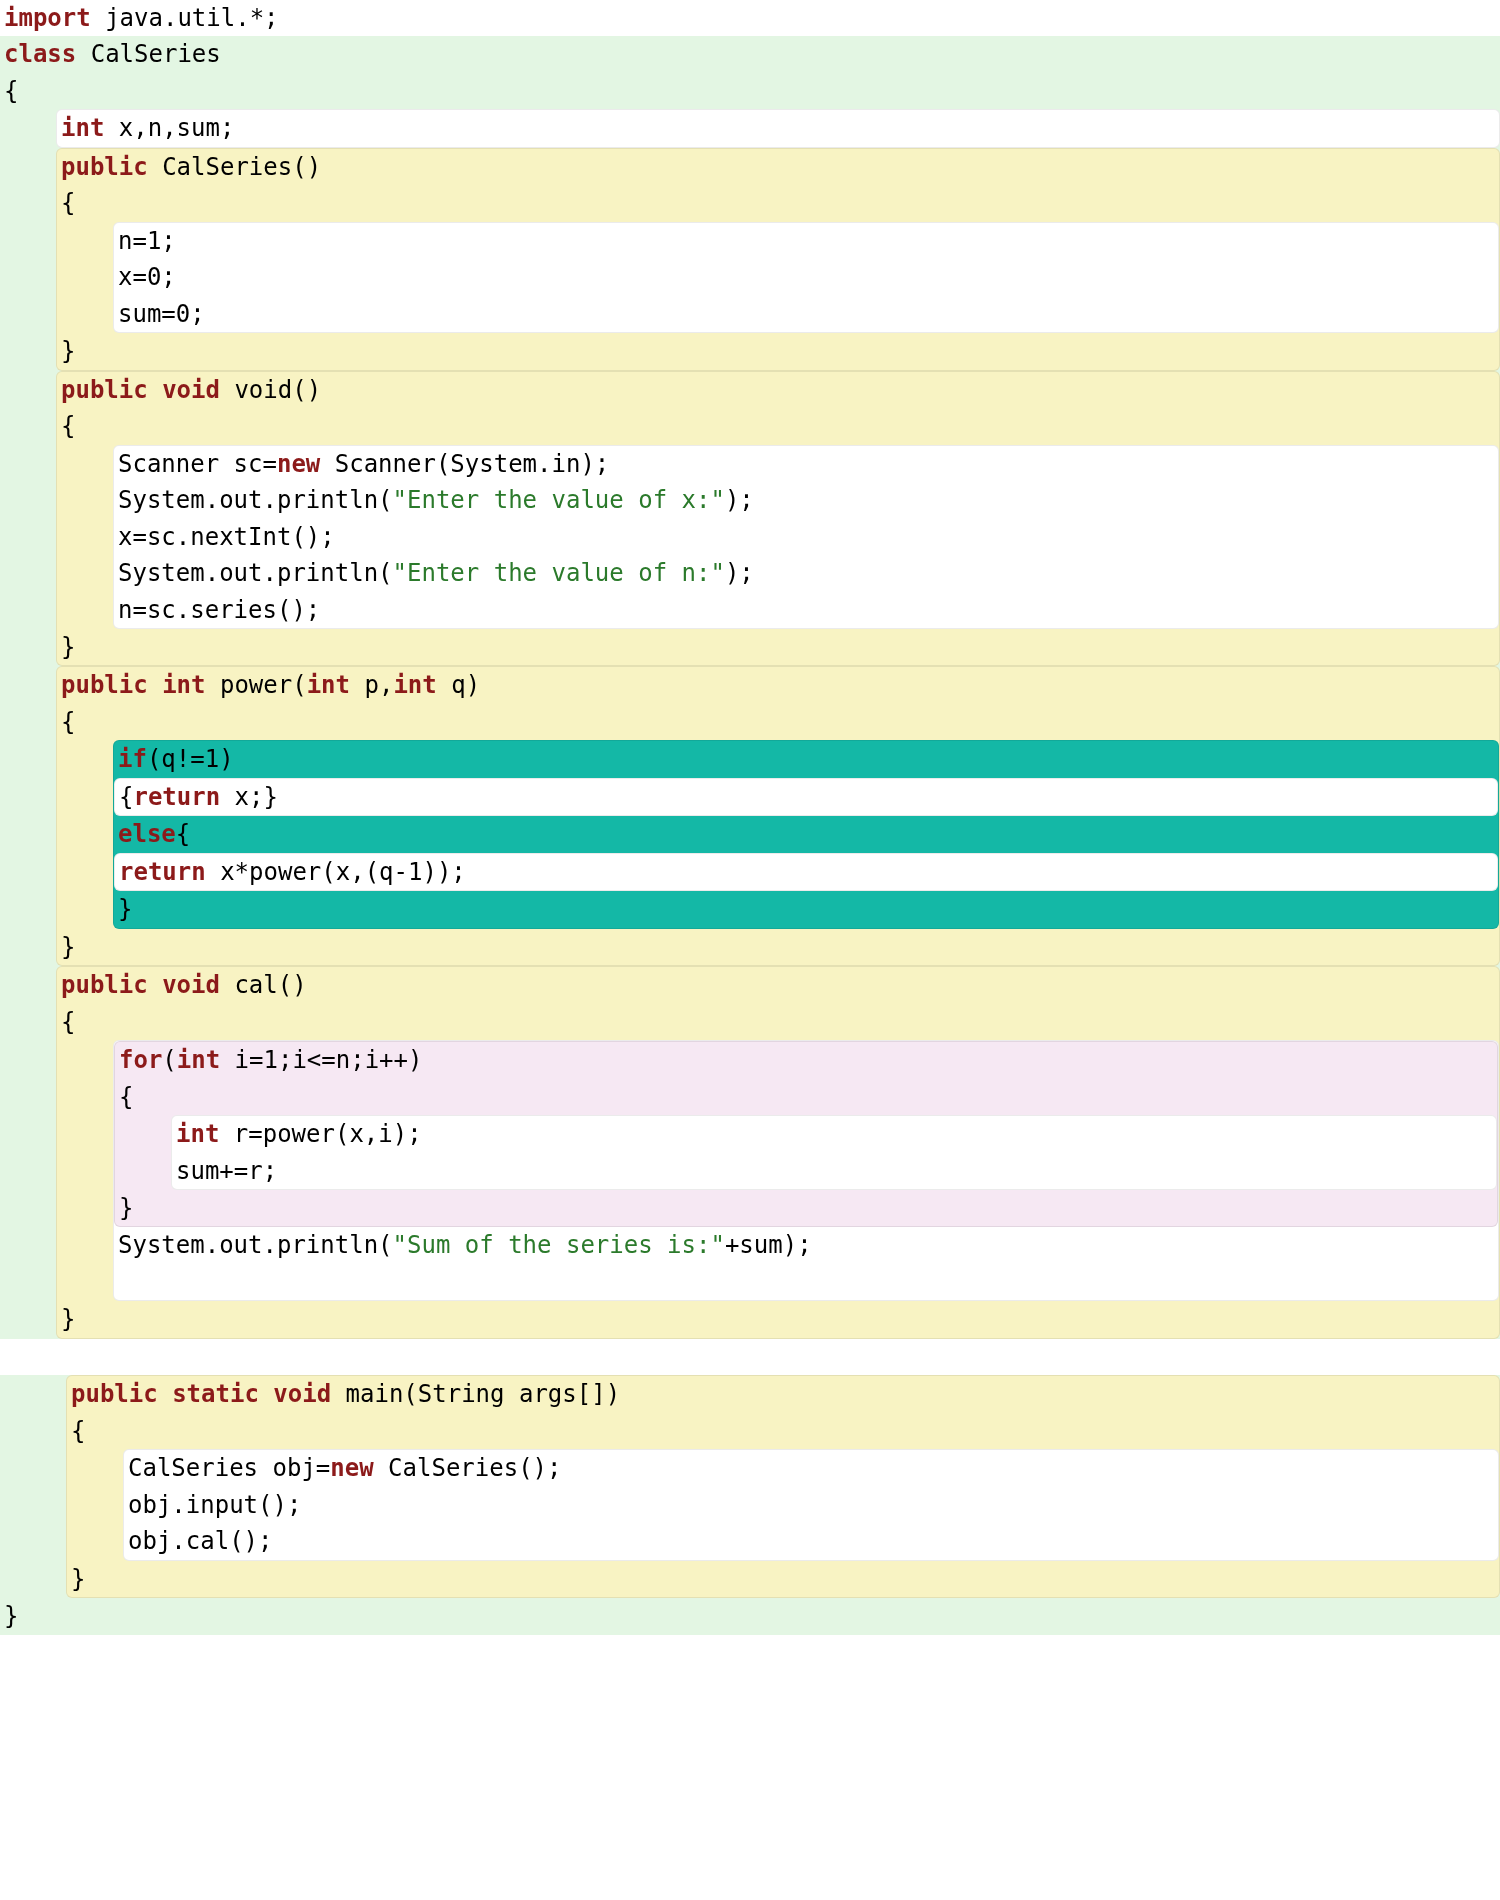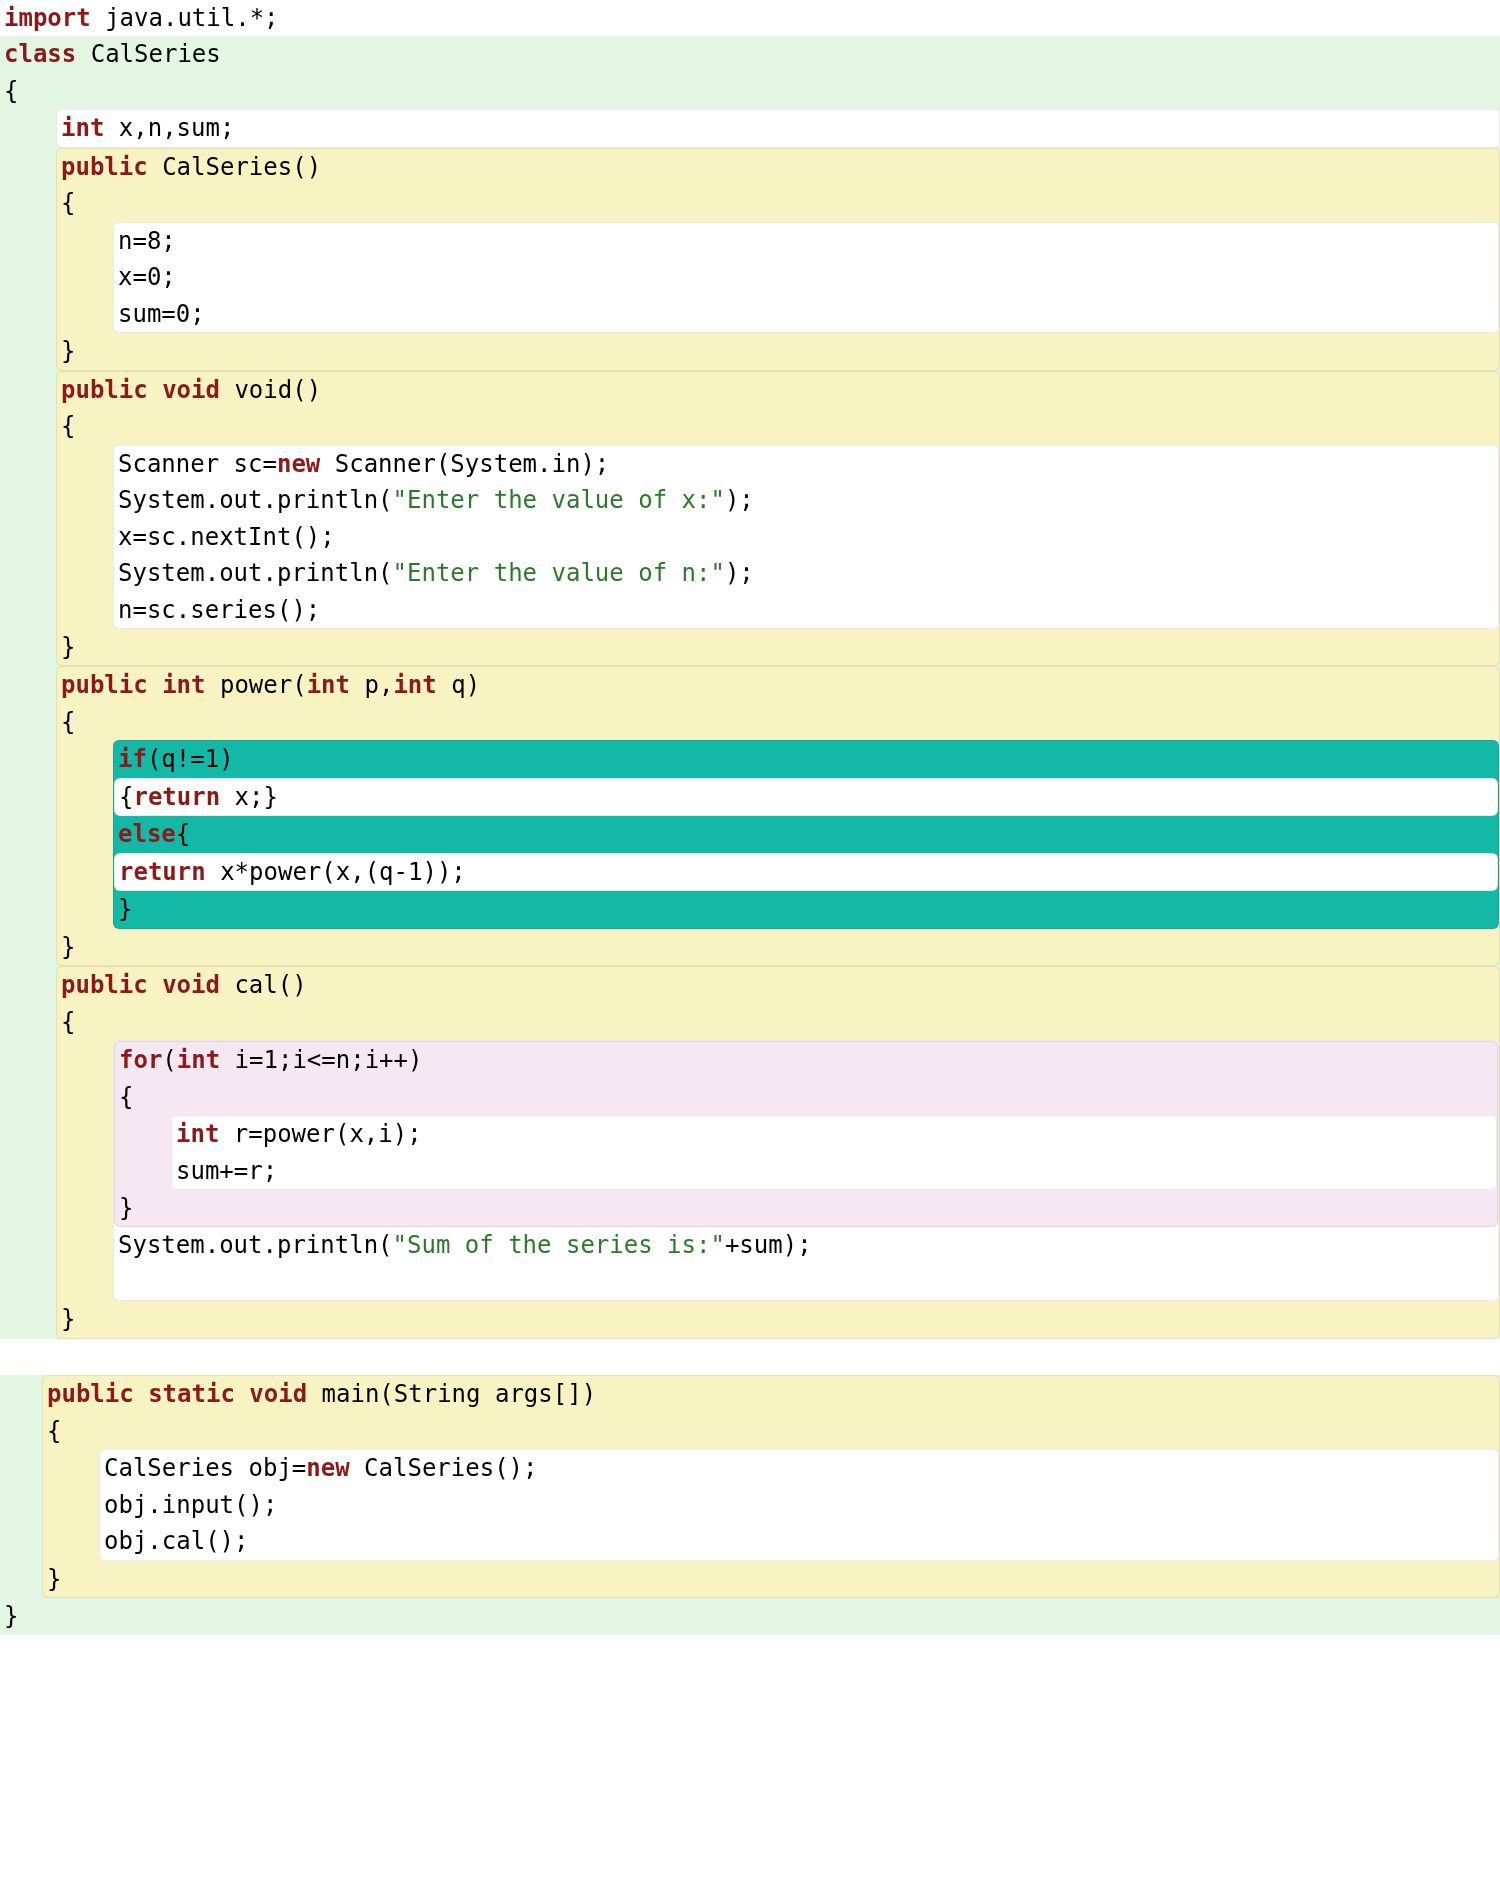--- a/index.html
+++ b/index.html
@@ -43,21 +43,21 @@
     <div class="line"><span>{</span></div>
 
     <div class="indent-1 bg-white">
       <div class="line"><span class="kw">int</span><span> x,n,sum;</span></div>
     </div>
 
     <div class="indent-1 bg-yellow">
       <div class="line"><span class="kw">public</span><span> CalSeries()</span></div>
       <div class="line"><span>{</span></div>
       <div class="indent-2 bg-white">
-        <div class="line"><span>n=8;</span></div>
+        <div class="line"><span>n=1;</span></div>
         <div class="line"><span>x=0;</span></div>
         <div class="line"><span>sum=0;</span></div>
       </div>
       <div class="line"><span>}</span></div>
     </div>
 
     <div class="indent-1 bg-yellow">
       <div class="line"><span class="kw">public</span><span class="kw"> void</span><span> void()</span></div>
       <div class="line"><span>{</span></div>
       <div class="indent-2 bg-white">
@@ -97,21 +97,21 @@
           <div class="line"><span>}</span></div>
         </div>
         <div class="line"><span>System.out.println(</span><span class="str">"Sum of the series is:"</span><span>+sum);</span></div>
         <div class="line">&nbsp;</div>
       </div>
       <div class="line"><span>}</span></div>
     </div>
 
     <div class="line bg-white">&nbsp;</div>
 
-    <div class="bg-yellow" style="margin-left:42px; border:1px solid rgba(0,0,0,0.08); border-radius:6px;">
+    <div class="bg-yellow" style="margin-left:66px; border:1px solid rgba(0,0,0,0.08); border-radius:6px;">
       <div class="line"><span class="kw">public</span><span class="kw"> static</span><span class="kw"> void</span><span> main(String args[])</span></div>
       <div class="line"><span>{</span></div>
       <div class="indent-2 bg-white">
         <div class="line"><span>CalSeries obj=</span><span class="kw">new</span><span> CalSeries();</span></div>
         <div class="line"><span>obj.input();</span></div>
         <div class="line"><span>obj.cal();</span></div>
       </div>
       <div class="line"><span>}</span></div>
     </div>
 

